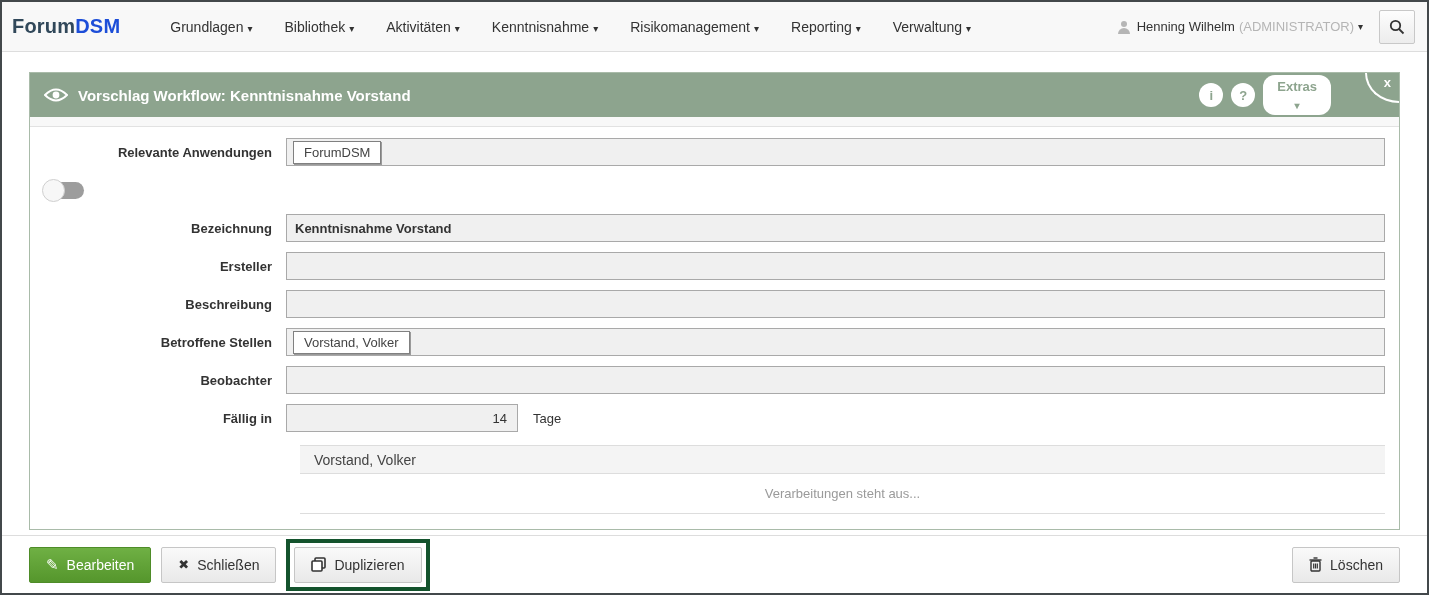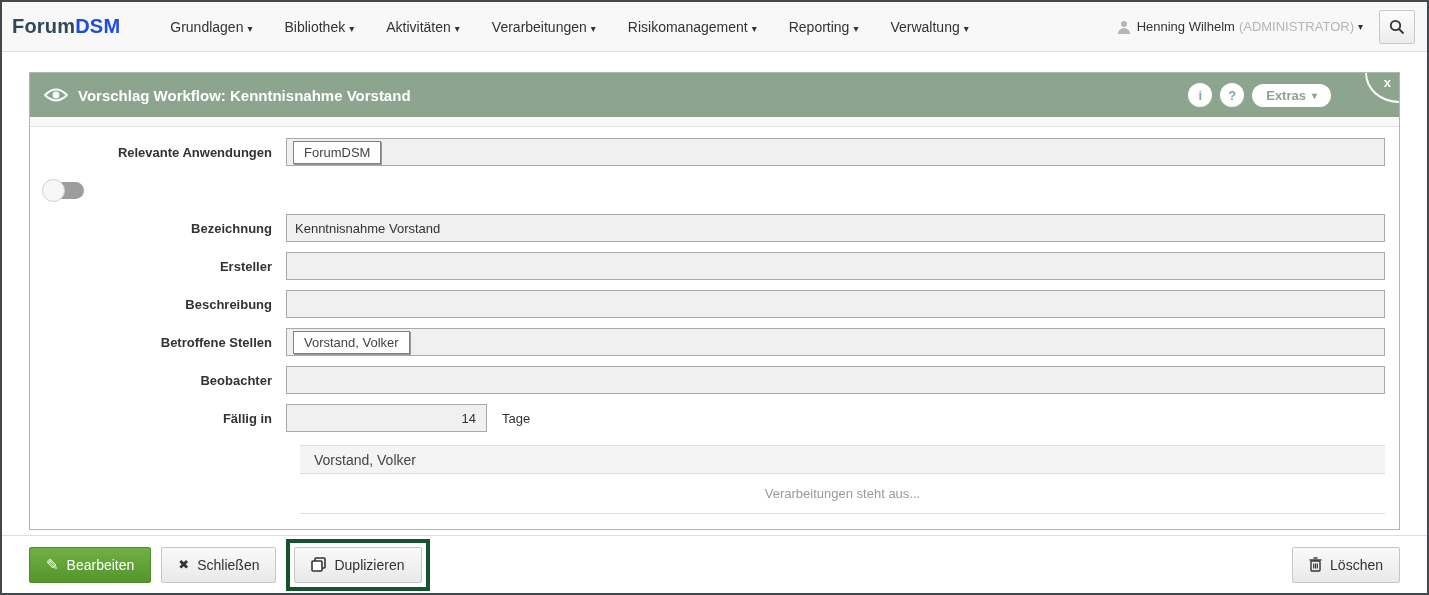--- a/index.html
+++ b/index.html
@@ -30,45 +30,45 @@
   .panel { border:1px solid #a9bba9; position:relative; }
   .panel-header { background:#8da48e; height:44px; display:flex; align-items:center;
                   padding:0 14px; position:relative; }
   .panel-title { color:#fff; font-weight:bold; font-size:15px; margin-left:10px; }
   .header-right { margin-left:auto; display:flex; align-items:center; gap:8px; margin-right:54px; }
   .circle-btn { width:24px; height:24px; border-radius:50%; background:#fff; color:#8da48e;
                 font-size:13px; font-weight:bold; display:flex; align-items:center;
                 justify-content:center; cursor:pointer; }
   .extras-btn { background:#fff; color:#8da48e; font-size:13px; font-weight:bold;
                 border-radius:12px; padding:4px 14px; cursor:pointer; display:flex;
-                align-items:center; gap:6px; }
+                align-items:center; gap:6px;flex-direction:column; }
   .extras-btn .caret { color:#8da48e; margin-left:0; }
   .corner-close { position:absolute; top:0; right:0; width:34px; height:30px;
                   border-bottom-left-radius:100%; border-left:2px solid #fff;
                   border-bottom:2px solid #fff; cursor:pointer; }
   .corner-close span { position:absolute; top:2px; right:8px; color:#fff;
                        font-size:13px; font-weight:bold; }
   .sub-strip { height:10px; background:#f8f8f8; border-bottom:1px solid #e2e2e2; }
 
   
   .panel-body { background:#fff; padding:11px 14px 15px 14px; }
   .form-row { display:flex; align-items:center; margin-bottom:10px; min-height:28px; }
   .form-label { width:242px; text-align:right; padding-right:14px; font-size:13px;
                 font-weight:bold; color:#333; flex:0 0 auto; }
   .form-field { flex:1; }
   .input-box { width:100%; height:28px; background:#f0f0f0; border:1px solid #a9a9a9;
                display:flex; align-items:center; padding:0 8px; font-size:13px; color:#333; }
-  .input-box.bold { font-weight:normal; }
+  .input-box.bold { font-weight:bold; }
   .tag-chip { background:#fff; border:1px solid #808080; box-shadow:1px 1px 0 #9a9a9a;
               padding:3px 10px; font-size:13px; color:#444; margin-left:-2px; }
   .toggle { width:40px; height:17px; background:#9d9d9d; border-radius:9px; position:relative;
             cursor:pointer; }
   .toggle .knob { position:absolute; left:-2px; top:-3px; width:23px; height:23px;
                   border-radius:50%; background:#f7f7f7; border:1px solid #cfcfcf; }
-  .num-box { width:201px; height:28px; background:#f0f0f0; border:1px solid #a9a9a9;
+  .num-box { width:232px; height:28px; background:#f0f0f0; border:1px solid #a9a9a9;
              display:flex; align-items:center; justify-content:flex-end; padding:0 10px;
              font-size:13px; color:#333; }
   .suffix { font-size:13px; color:#333; margin-left:15px; }
 
   
   .ack-table { margin:13px 0 0 256px; border-top:1px solid #ddd; }
   .ack-header { background:#f4f4f4; border-bottom:1px solid #ddd; height:28px;
                 display:flex; align-items:center; padding:0 14px; font-size:14px; color:#444; }
   .ack-row { height:40px; border-bottom:1px solid #ddd; display:flex; align-items:center;
              justify-content:center; font-size:13px; color:#9a9a9a; }
@@ -94,21 +94,21 @@
 <div class="screen">
 
   <div class="navbar">
     <div class="logo">
       <span class="p1">Forum</span><span class="p2">DSM</span>
     </div>
     <div class="nav-items">
       <div class="nav-item"><span>Grundlagen</span><span class="caret">▾</span></div>
       <div class="nav-item"><span>Bibliothek</span><span class="caret">▾</span></div>
       <div class="nav-item"><span>Aktivitäten</span><span class="caret">▾</span></div>
-      <div class="nav-item"><span>Verarbeitungen</span><span class="caret">▾</span></div>
+      <div class="nav-item"><span>Kenntnisnahme</span><span class="caret">▾</span></div>
       <div class="nav-item"><span>Risikomanagement</span><span class="caret">▾</span></div>
       <div class="nav-item"><span>Reporting</span><span class="caret">▾</span></div>
       <div class="nav-item"><span>Verwaltung</span><span class="caret">▾</span></div>
     </div>
     <div class="nav-right">
       <div class="user">
         <svg width="14" height="14" viewBox="0 0 14 14">
             <circle cx="7" cy="4" r="3" fill="#b5b5b5"></circle>
             <path d="M1 14 a6 6 0 0 1 12 0 z" fill="#b5b5b5"></path>
           </svg>

